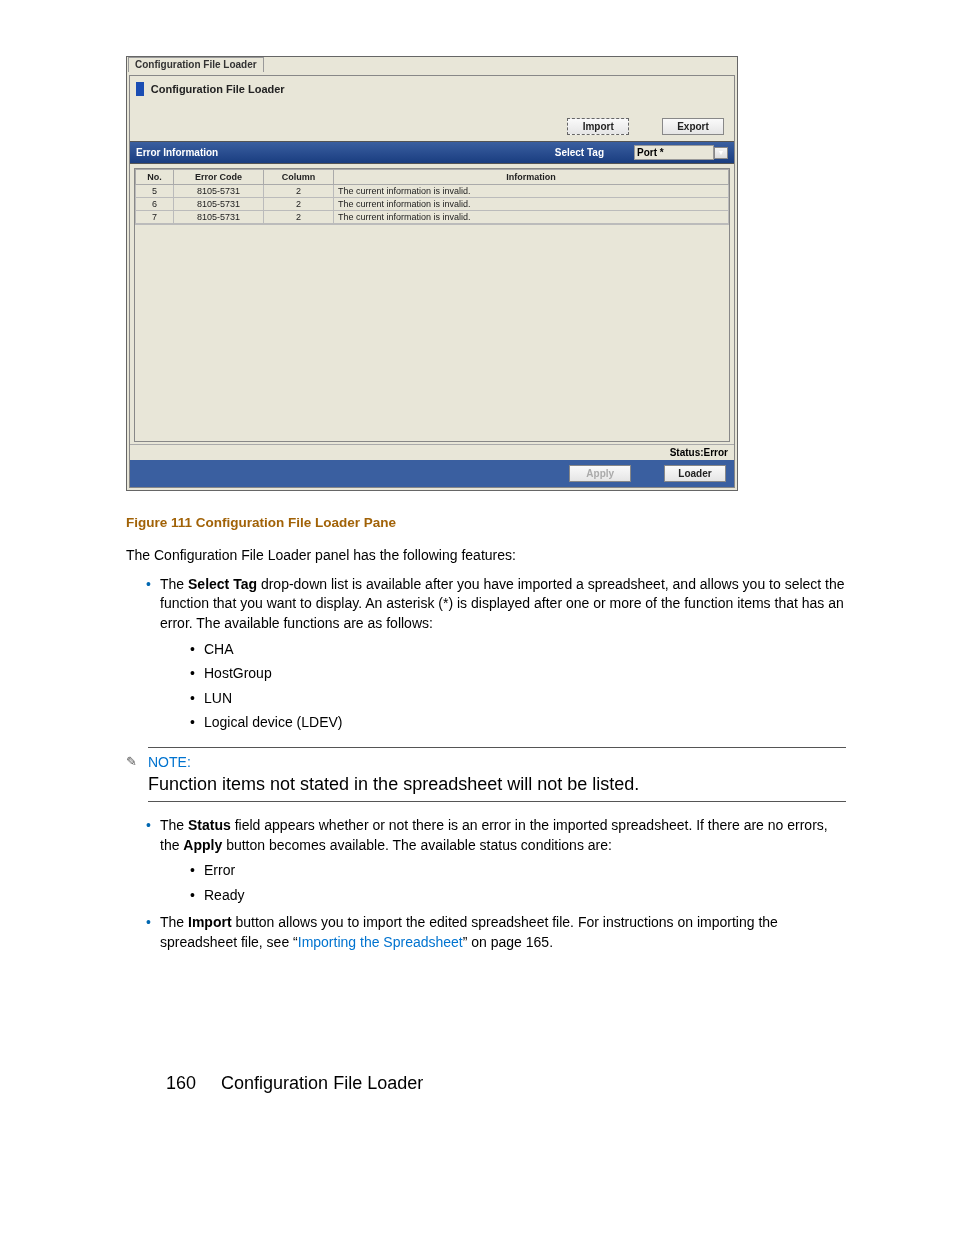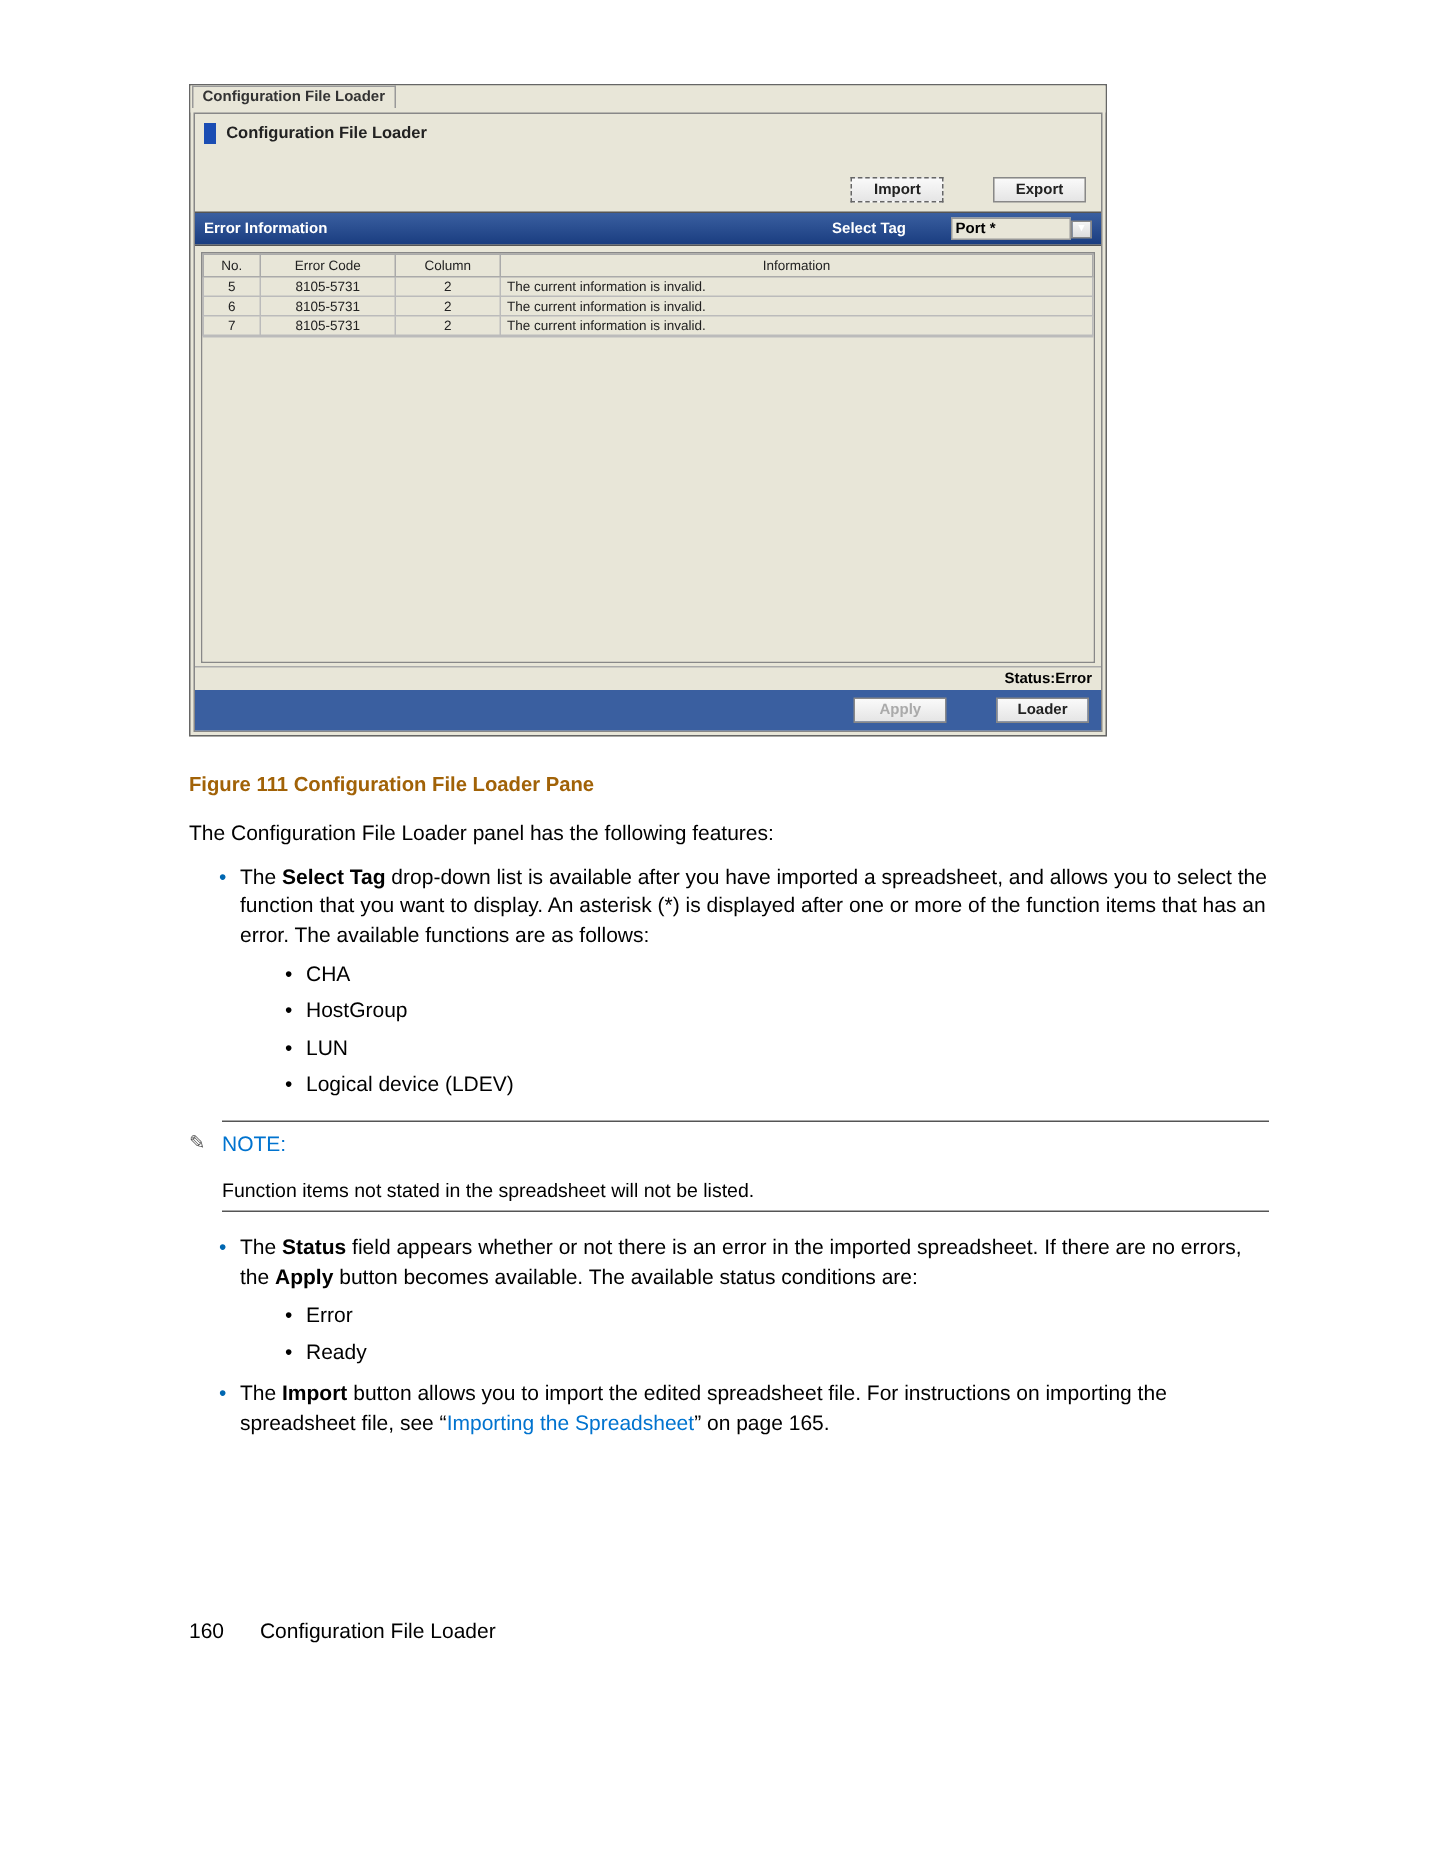--- a/index.html
+++ b/index.html
@@ -116,21 +116,21 @@
   }
   table.grid {
     border-collapse:collapse;
     width:100%;
     font-size:9px;
   }
   table.grid th {
     background:#e8e6d8;
     border:1px solid #aaa;
     padding:2px 4px;
-    font-weight:normal;
+    font-weight:bold;
     color:#222;
     text-align:center;
   }
   table.grid td {
     border:1px solid #bbb;
     border-top:none;
     padding:1px 4px;
     color:#222;
     background:#e8e6d8;
   }
@@ -165,23 +165,23 @@
   }
   ul.inner { list-style:none; padding-left:30px; margin-top:6px;}
   ul.inner > li { position:relative; padding-left:14px; margin-bottom:5px; font-size:14px;}
   ul.inner > li::before {
     content:"•"; position:absolute; left:0; color:#000; font-size:14px;
   }
   .note-block { margin: 14px 0 14px 0; }
   .note-rule { border:none; border-top:1px solid #555; margin:4px 0 6px 22px; }
   .note-head { color:#0073cf; font-size:14px; display:flex; align-items:flex-start; }
   .note-icon { width:18px; display:inline-block; margin-right:4px; font-size:13px; color:#555;}
-  .note-body { font-size:13px; padding-left:22px; margin-top:16px; margin-bottom:6px;}
+  .note-body { font-size:18px; padding-left:22px; margin-top:4px; margin-bottom:6px;}
   .link { color:#0073cf; }
-  .footer { margin-top: 120px; font-size:14px; }
+  .footer { margin-top: 120px; font-size:18px;margin-left:40px; }
   .pno { display:inline-block; margin-right:20px;}
   b { font-weight:bold; }
 </style>
 </head>
 <body>
 
 <div class="panel">
   <div class="tab-strip">
     <span class="tab">Configuration File Loader</span>
   </div>

